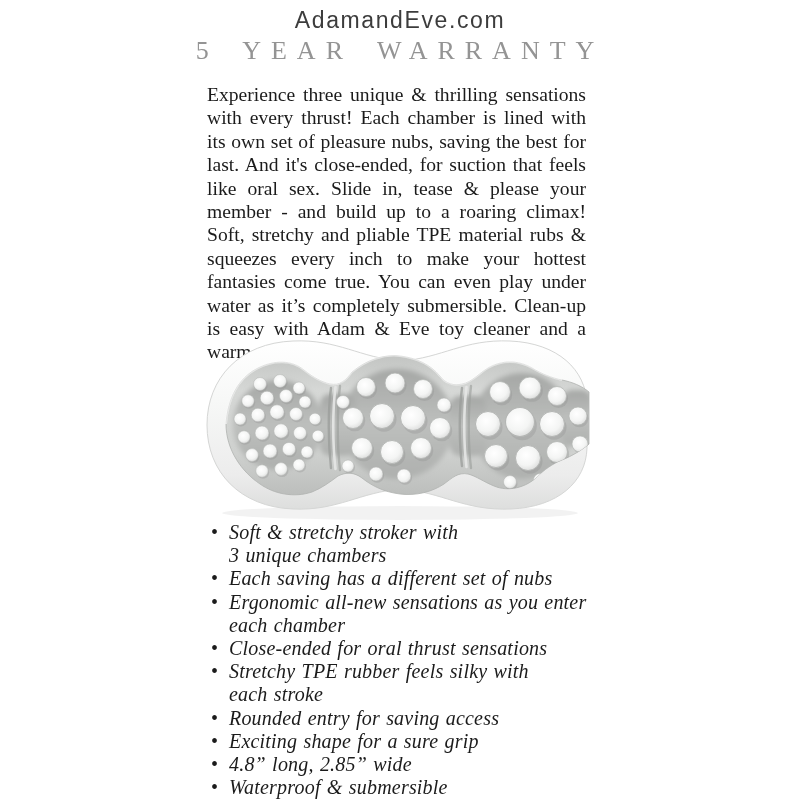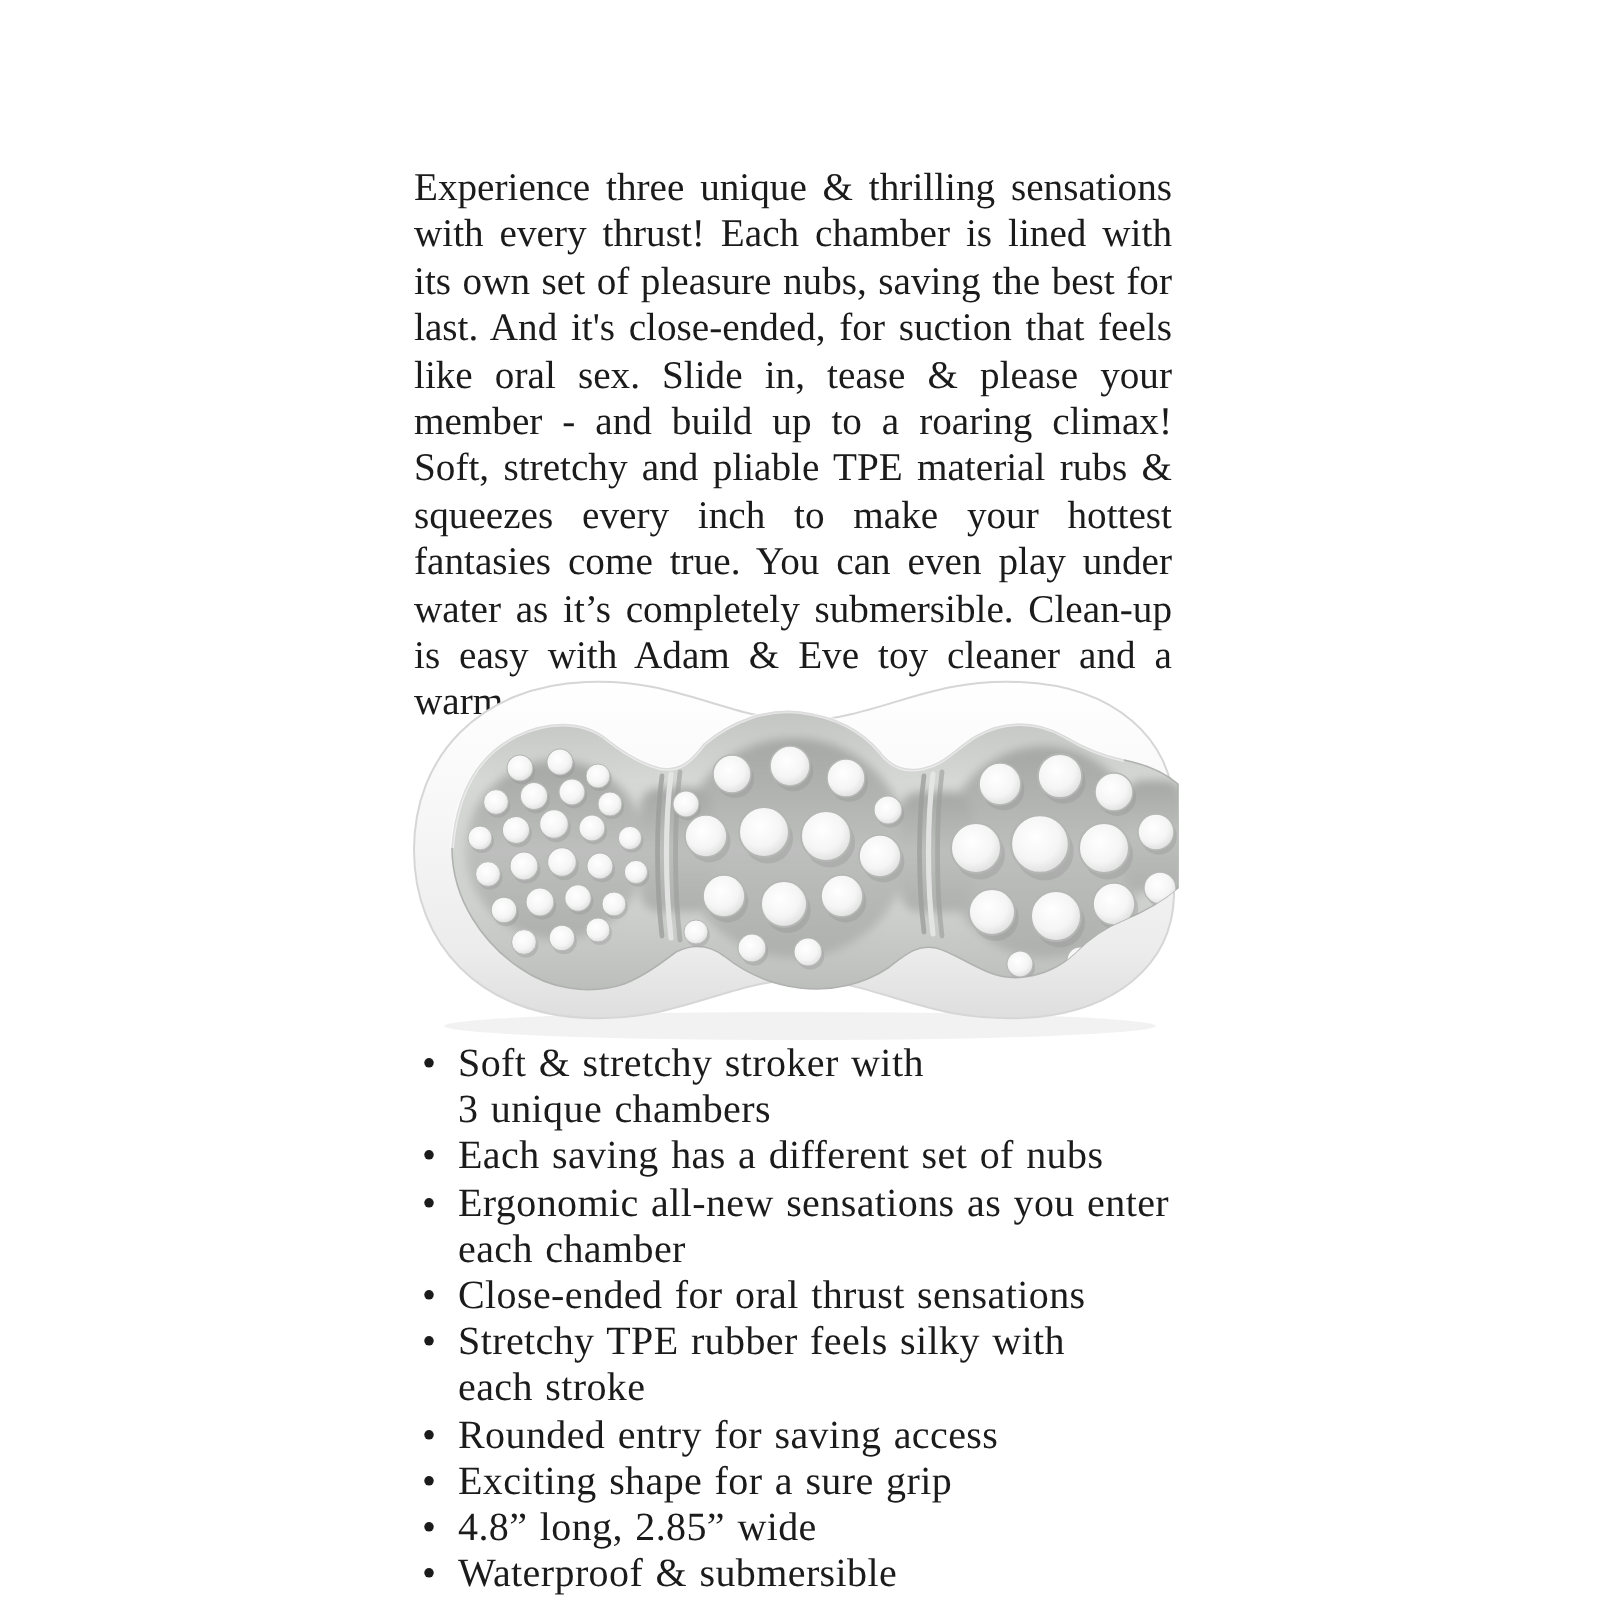--- a/index.html
+++ b/index.html
@@ -29,27 +29,29 @@
   }
   figure.illustration svg{display:block;width:420px;height:198px;}
 
   ul.features{
     position:absolute;left:211px;top:521px;width:392px;
     margin:0;padding:0;list-style:none;
     font-size:20px;line-height:23.2px;letter-spacing:.2px;word-spacing:1px;
   }
   ul.features li{display:flex;align-items:flex-start;}
   ul.features .bullet{width:18px;flex:0 0 18px;}
-  ul.features .feature-text{white-space:pre-line;flex:1;}
+  ul.features .feature-text{white-space:pre-line;flex:1;font-style:italic;}
 </style>
 </head>
 <body>
 
 <div class="page">
 
+  <div class="site-title">AdamandEve.com</div>
+  <div class="warranty">5 YEAR WARRANTY</div>
 
   <p class="description">Experience three unique &amp; thrilling sensations with every thrust! Each chamber is lined with its own set of pleasure nubs, saving the best for last. And it's close-ended, for suction that feels like oral sex. Slide in, tease &amp; please your member - and build up to a roaring climax! Soft, stretchy and pliable TPE material rubs &amp; squeezes every inch to make your hottest fantasies come true. You can even play under water as it’s completely submersible. Clean-up is easy with Adam &amp; Eve toy cleaner and a warm water rinse.</p>
 
   <figure class="illustration">
     <svg viewBox="0 0 420 198" xmlns="http://www.w3.org/2000/svg">
       <defs>
         <linearGradient id="shellGrad" x1="0" y1="0" x2="0" y2="1">
           <stop offset="0" stop-color="#ffffff"></stop>
           <stop offset="0.35" stop-color="#f7f8f7"></stop>
           <stop offset="0.8" stop-color="#ececec"></stop>

